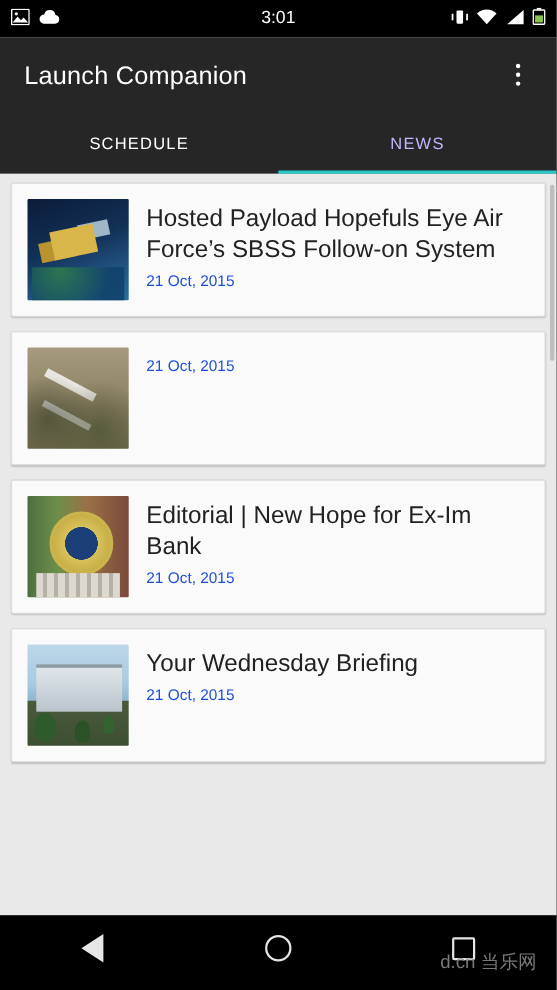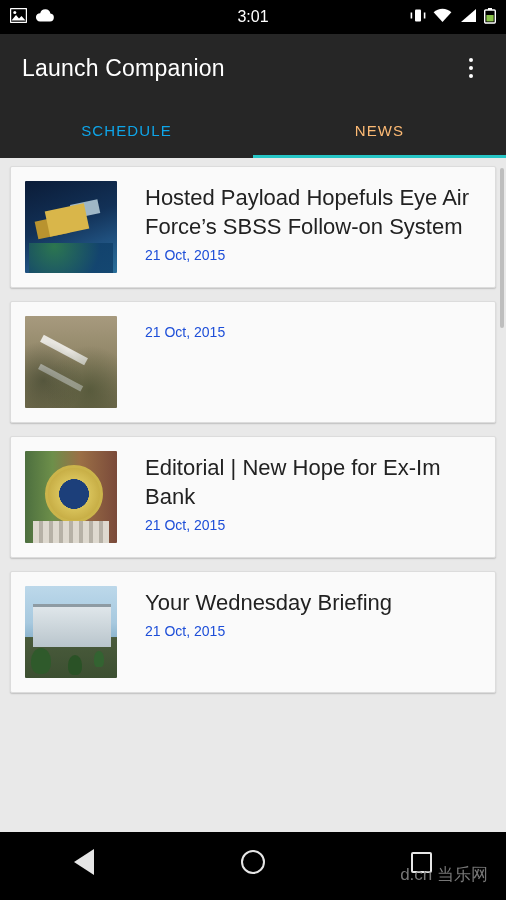--- a/index.html
+++ b/index.html
@@ -19,33 +19,33 @@
 
   
   .appbar { background:#262626; flex:none; }
   .appbar-top { height:68px; display:flex; align-items:center; padding:0 22px; }
   .app-title { color:#fff; font-size:23px; letter-spacing:.2px; }
   .overflow { margin-left:auto; width:26px; height:40px; display:flex; flex-direction:column;
               align-items:center; justify-content:center; gap:4px; cursor:pointer; }
   .overflow i { width:4px; height:4px; border-radius:50%; background:#fff; display:block; }
 
   .tabs { height:56px; display:flex; position:relative; }
-  .tab { flex:1; display:flex; align-items:center; justify-content:center; color:#0ea5e9;
+  .tab { flex:1; display:flex; align-items:center; justify-content:center; color:#ffffff;
          font-size:15px; letter-spacing:1.1px; cursor:pointer; }
-  .tab.active { color:#fdba74; }
+  .tab.active { color:#c4b5fd; }
   .tab-indicator { position:absolute; bottom:0; height:3px; background:#26c6c6; }
 
   
   .content { flex:1; background:#e9e9e9; overflow:hidden; position:relative; padding:8px 10px 0 10px; }
   .card { background:#fafafa; border:1px solid #dcdcdc; border-radius:2px;
           box-shadow:0 1px 1.5px rgba(0,0,0,.18); margin-bottom:13px; display:flex;
           padding:14px 12px 14px 14px; cursor:pointer; }
   .thumb { width:92px; height:92px; flex:none; margin-right:16px; border-radius:1px;
            background:#ccc; overflow:hidden; position:relative; }
-  .meta { flex:1; min-width:0; padding-top:2px;margin-left:12px; }
+  .meta { flex:1; min-width:0; padding-top:2px; }
   .headline { font-size:22px; line-height:29px; color:#222; font-weight:normal; }
   .date { font-size:14px; color:#1d4ed8; margin-top:6px; }
 
   
   .t-sat { background:linear-gradient(160deg,#0b1c38 0%,#123157 45%,#1f4f7d 70%,#2a6f9a 100%); }
   .t-sat:before { content:""; position:absolute; left:22px; top:26px; width:40px; height:26px;
                   background:#d9b64a; transform:rotate(-12deg);
                   box-shadow:-16px 4px 0 -4px #b9932f, 20px -7px 0 -6px #9fb7c6; }
   .t-sat:after { content:""; position:absolute; left:4px; top:62px; width:84px; height:32px;
                  background:radial-gradient(circle at 30% 10%, #2f7f4a, #10406a 70%); opacity:.85; }

